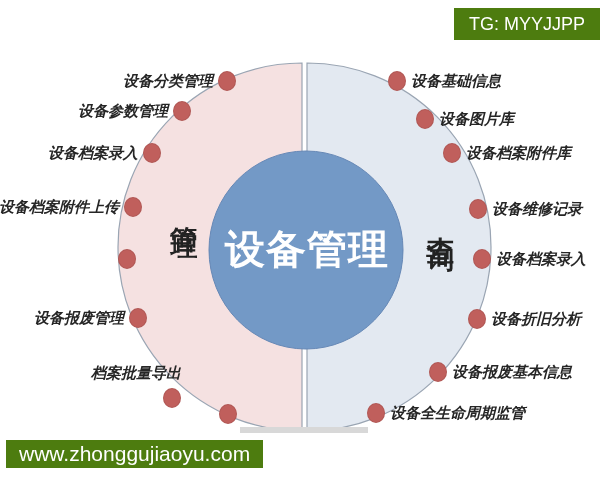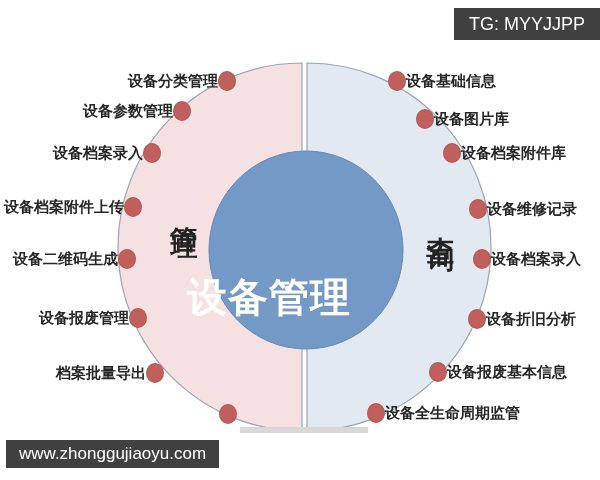--- a/index.html
+++ b/index.html
@@ -2,45 +2,46 @@
 <html><head>
 <meta charset="utf-8">
 <style>
   html,body{margin:0;padding:0;background:#fff;}
   .stage{
     position:relative;width:600px;height:480px;overflow:hidden;background:#ffffff;
     font-family:"Liberation Sans","DejaVu Sans",sans-serif;
   }
   .stage svg{position:absolute;left:0;top:0;}
   .node{
-    position:absolute;height:20px;display:flex;align-items:flex-end;
+    position:absolute;height:20px;display:flex;align-items:flex-end;gap:5px;
     white-space:nowrap;
+    font-style:italic;
   }
   .dot{
     width:18px;height:20px;border-radius:50%;flex:0 0 auto;
     box-shadow:inset 0 0 0 1px rgba(0,0,0,0.08);
   }
   .nlabel{
     font-size:15px;font-weight:600;color:#262626;letter-spacing:0px;line-height:20px;
   }
   .vlabel{
     position:absolute;writing-mode:vertical-rl;text-orientation:upright;
     color:#222;font-weight:600;letter-spacing:7px;
   }
   .vlabel.left{left:166px;top:204px;font-size:27px;}
   .vlabel.right{left:421px;top:214px;font-size:28px;}
   .center-title{
-    position:absolute;left:187px;top:227px;width:240px;text-align:left;
-    font-size:40px;font-weight:700;color:#ffffff;letter-spacing:1px;line-height:44px;margin-top:48px;
+    position:absolute;left:187px;top:227px;width:240px;text-align:center;
+    font-size:40px;font-weight:700;color:#ffffff;letter-spacing:1px;line-height:44px;
   }
   .wm{
-    position:absolute;background:#404040;color:#ffffff;display:flex;align-items:center;
+    position:absolute;background:#4d7c0f;color:#ffffff;display:flex;align-items:center;
   }
   .wm.top{top:8px;right:0;height:32px;padding:0 15px;font-size:18px;}
-  .wm.bottom{top:440px;left:6px;height:28px;padding:0 13px;font-size:17px;}
+  .wm.bottom{top:440px;left:6px;height:28px;padding:0 13px;font-size:21px;}
 </style>
 </head>
 <body>
 
 <div class="stage">
 
   <svg width="600" height="480" viewBox="0 0 600 480">
     <path d="M302,63 A184,184 0 0 0 302,431 Z" stroke="#9aa5b3" stroke-width="1.2" fill="#f5e1e1"></path>
     <path d="M307,63 A184,184 0 0 1 307,431 Z" stroke="#9aa5b3" stroke-width="1.2" fill="#e3e9f1"></path>
     <rect x="240" y="427" width="128" height="6" fill="#d8d8d8"></rect>
@@ -63,28 +64,27 @@
       </div>
       <div class="node" style="top: 143px; right: 439px;">
         <span class="nlabel">设备档案录入</span>
         <span class="dot" style="background: rgb(192, 95, 92);"></span>
       </div>
       <div class="node" style="top: 197px; right: 458px;">
         <span class="nlabel">设备档案附件上传</span>
         <span class="dot" style="background: rgb(192, 95, 92);"></span>
       </div>
       <div class="node" style="top: 249px; right: 464px;">
-        <span class="nlabel">设备二维码生成</span>
         <span class="dot" style="background: rgb(192, 95, 92);"></span>
       </div>
       <div class="node" style="top: 308px; right: 453px;">
         <span class="nlabel">设备报废管理</span>
         <span class="dot" style="background: rgb(192, 95, 92);"></span>
       </div>
-      <div class="node" style="top: 363px; right: 436px;">
+      <div class="node" style="top: 363px; right: 419px; flex-direction: column;">
         <span class="nlabel">档案批量导出</span>
         <span class="dot" style="background: rgb(192, 95, 92);"></span>
       </div>
       <div class="node" style="top: 404px; right: 363px;">
         <span class="dot" style="background: rgb(192, 95, 92);"></span>
       </div>
       <div class="node" style="top: 71px; left: 388px;">
         <span class="dot" style="background: rgb(192, 95, 92);"></span>
         <span class="nlabel">设备基础信息</span>
       </div>

